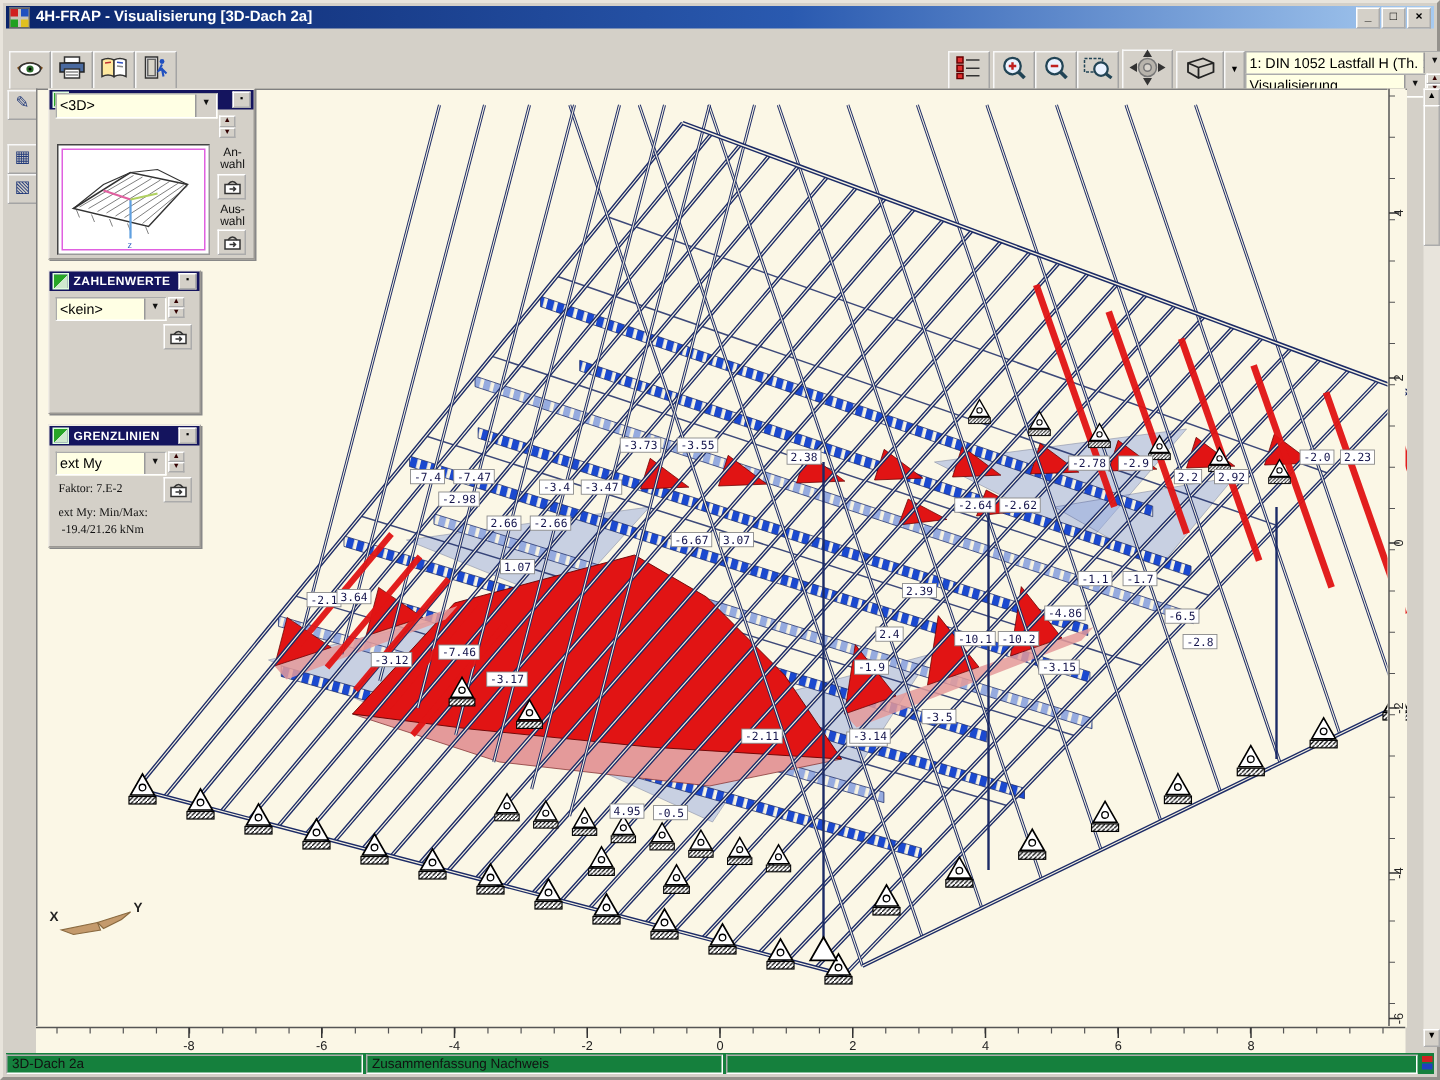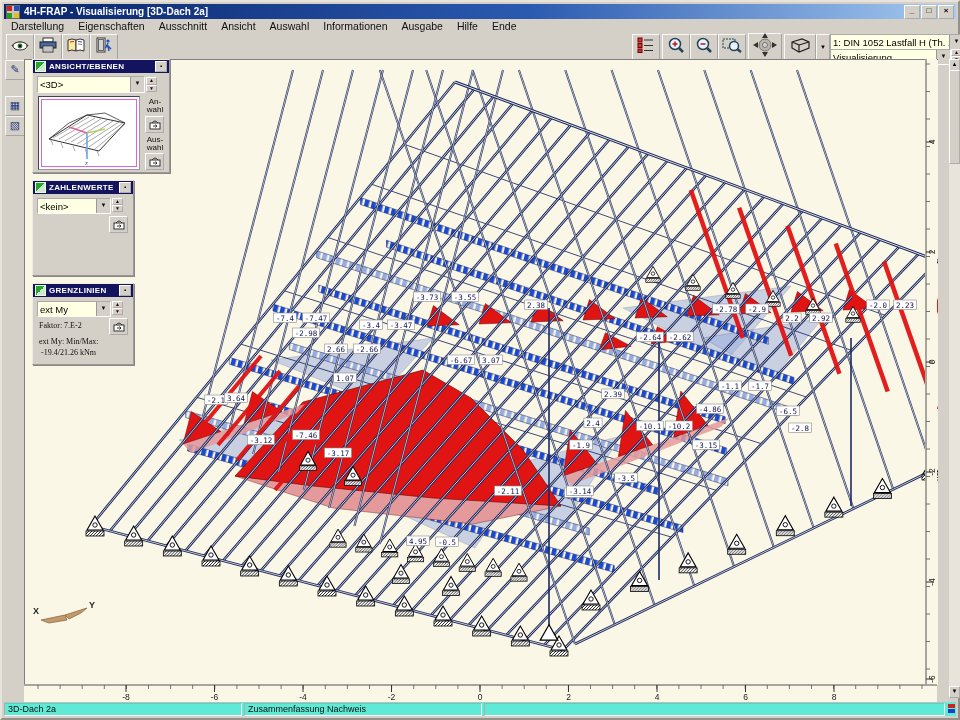--- a/index.html
+++ b/index.html
@@ -39,21 +39,21 @@
   .preview .pvframe{position:absolute;inset:2px;border:1px solid #e060e0;}
   .plabel{position:absolute;font-size:8px;color:#111;line-height:8px;white-space:pre;text-align:center;}
   
   .hruler{position:absolute;left:22px;top:682px;width:913px;height:18px;background:#fbf7e6;}
   .vruler{position:absolute;left:923px;top:57px;width:12px;height:625px;background:#fbf7e6;}
   .vsb{position:absolute;left:947px;top:57px;width:11px;bottom:20px;background:#e8e4dc;}
   .sbbtn{position:absolute;background:#d4d0c8;border:1px outset #fff;font-size:6px;text-align:center;color:#000;}
   .sbthumb{position:absolute;background:#d4d0c8;border:1px outset #fff;}
   .hsbar{position:absolute;left:66px;top:700px;width:881px;height:12px;background:#e8e4dc;}
   
-  .statusbar{position:absolute;left:2px;bottom:2px;right:2px;height:14px;background:#5eead4;display:flex;gap:2px;align-items:center;font-size:9px;color:#111;justify-content:center;}
+  .statusbar{position:absolute;left:2px;bottom:2px;right:2px;height:14px;background:#15803d;display:flex;gap:2px;align-items:center;font-size:9px;color:#111;justify-content:center;}
   .sfield{height:11px;border:1px inset #fff;padding:0 3px;line-height:11px;white-space:nowrap;overflow:hidden;}
   .sicon{width:9px;height:10px;position:relative;}
   .sicon i{position:absolute;}
 </style>
 </head>
 <body>
 
 <div class="win">
 
   <div class="titlebar">
@@ -64,31 +64,20 @@
         <i style="right:0;bottom:0;background:#e0c020"></i>
       </span>
     <span class="ttext">4H-FRAP - Visualisierung [3D-Dach 2a]</span>
     <span class="winbtns">
       <span class="winbtn">_</span>
       <span class="winbtn">□</span>
       <span class="winbtn">×</span>
     </span>
   </div>
 
-  <div class="menubar">
-    <span>Darstellung</span>
-    <span>Eigenschaften</span>
-    <span>Ausschnitt</span>
-    <span>Ansicht</span>
-    <span>Auswahl</span>
-    <span>Informationen</span>
-    <span>Ausgabe</span>
-    <span>Hilfe</span>
-    <span>Ende</span>
-  </div>
 
   <div class="toolbar">
     <div class="tbtn" style="left:2px">
         <span><svg width="20" height="14">
             <path d="M2 8 Q10 1 18 8" fill="none" stroke="#7a4a1a" stroke-width="2"></path>
             <ellipse cx="10" cy="8" rx="7" ry="4" fill="#fff" stroke="#333"></ellipse>
             <circle cx="10" cy="8" r="2.4" fill="#2a6a2a"></circle>
             <circle cx="10" cy="8" r="1" fill="#000"></circle>
           </svg></span>
       </div>
@@ -648,21 +637,21 @@
         </g>
       </svg>
   </div>
 
   <div class="panel" style="left:30px;top:57px;width:136px;height:112px">
     <div class="ptitle">
       <span class="picon"></span>
       <span class="ptext">ANSICHT/EBENEN</span>
       <span class="pbtn">▪</span>
     </div>
-    <div class="combo" style="left:4px;top:16px;width:106px;height:15px">
+    <div class="combo" style="left:4px;top:2px;width:106px;height:15px">
       <span class="val">&lt;3D&gt;</span>
       <span class="drop">▼</span>
     </div>
     <span class="spin" style="left:113px;top:17px;height:15px">
         <b>▲</b>
         <b>▼</b>
       </span>
     <div class="preview" style="left:5px;top:36px;width:100px;height:72px">
       <div class="pvframe"></div>
       <svg width="98" height="70">

